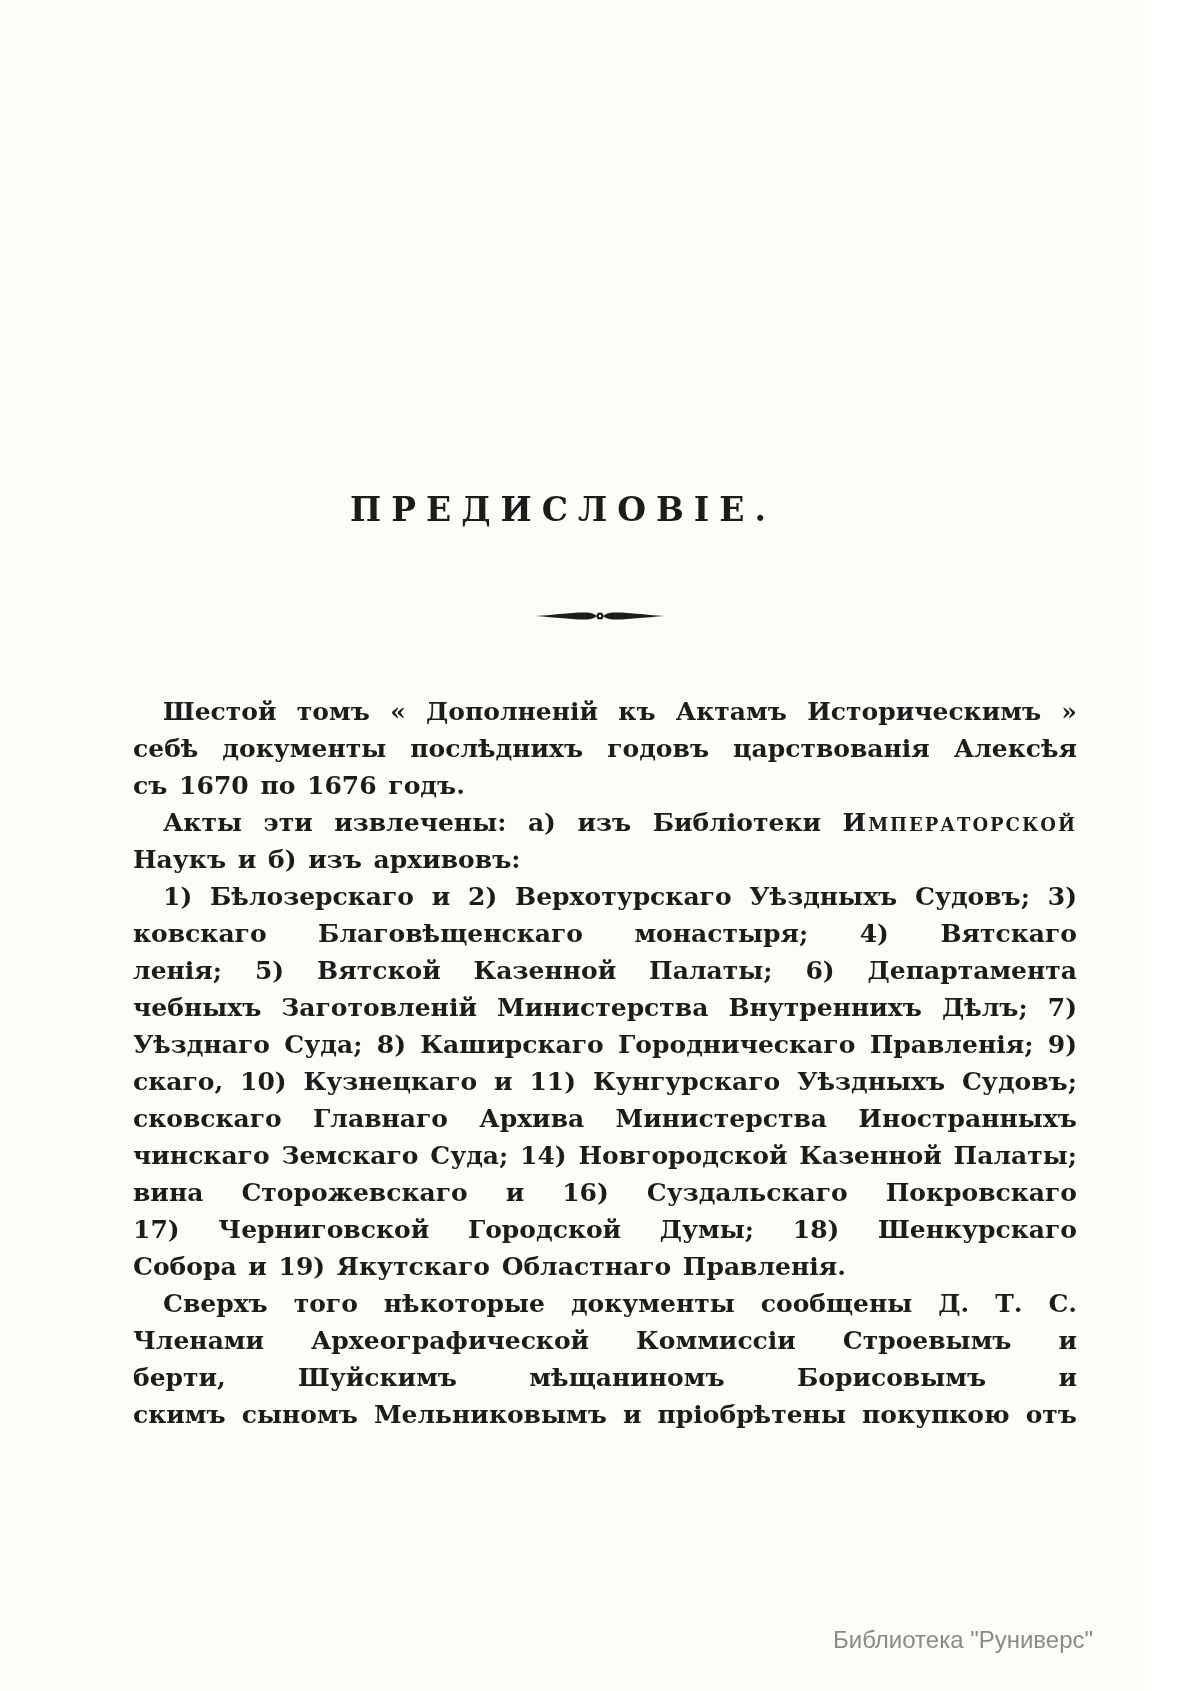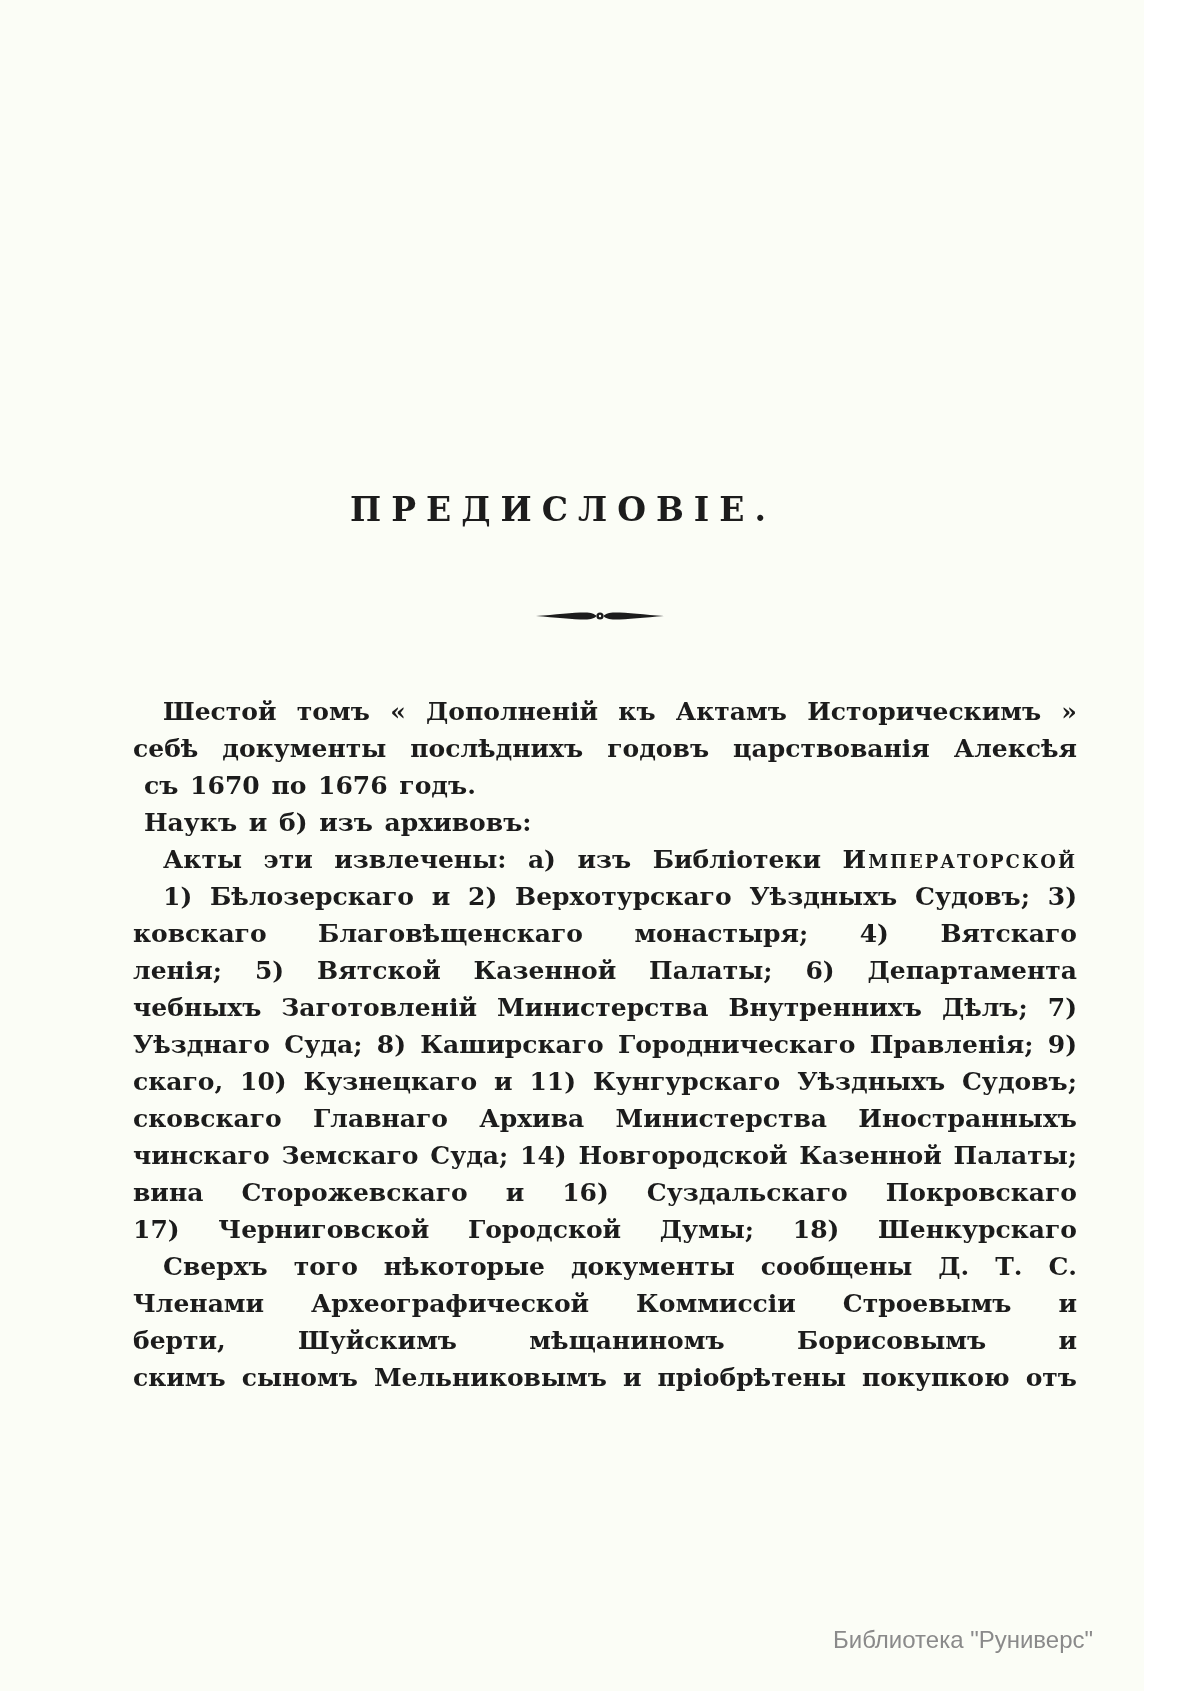--- a/index.html
+++ b/index.html
@@ -52,21 +52,20 @@
     text-align-last: justify;
     white-space: normal;
     overflow: hidden;
     height: 37px;
   }
   .line.indent {
     text-indent: 30px;
   }
   .line.para-end {
     text-align-last: left;
-    margin-left: 11px;
   }
   .smallcaps {
     font-variant: small-caps;
     letter-spacing: 2px;
   }
   .watermark {
     position: absolute;
     left: 833px;
     top: 1626px;
     font-family: "Liberation Sans", sans-serif;
@@ -87,32 +86,33 @@
     <path d="M1,7 C20,5.6 38,3.4 50,3.4 C56,3.4 60,5 61.5,7 C60,9 56,10.6 50,10.6 C38,10.6 20,8.4 1,7 Z" fill="#1c1c1c"></path>
     <path d="M129,7 C110,5.6 92,3.4 80,3.4 C74,3.4 70,5 68.5,7 C70,9 74,10.6 80,10.6 C92,10.6 110,8.4 129,7 Z" fill="#1c1c1c"></path>
     <circle cx="65" cy="7" r="3.6" fill="#1c1c1c"></circle>
     <circle cx="65" cy="7" r="1.2" fill="#fbfdf6"></circle>
   </svg>
 
   <div class="body-text">
     <div class="line indent">Шестой томъ « Дополненій къ Актамъ Историческимъ » содержитъ въ</div>
     <div class="line">себѣ документы послѣднихъ годовъ царствованія Алексѣя Михаиловича,</div>
     <div class="line para-end">съ 1670 по 1676 годъ.</div>
+    <div class="line indent"><span>Акты эти извлечены: а) изъ Библіотеки</span> <span class="smallcaps">Императорской</span> </div>
     <div class="line para-end">Наукъ и б) изъ архивовъ:</div>
-    <div class="line indent"><span>Акты эти извлечены: а) изъ Библіотеки</span> <span class="smallcaps">Императорской</span> </div>
     <div class="line indent">1) Бѣлозерскаго и 2) Верхотурскаго Уѣздныхъ Судовъ; 3) Вязни-</div>
     <div class="line">ковскаго Благовѣщенскаго монастыря; 4) Вятскаго Губернскаго Прав-</div>
     <div class="line">ленія; 5) Вятской Казенной Палаты; 6) Департамента Казенныхъ Вра-</div>
     <div class="line">чебныхъ Заготовленій Министерства Внутреннихъ Дѣлъ; 7) Инсарскаго</div>
     <div class="line">Уѣзднаго Суда; 8) Каширскаго Городническаго Правленія; 9) Кашир-</div>
     <div class="line">скаго, 10) Кузнецкаго и 11) Кунгурскаго Уѣздныхъ Судовъ; 12) Мо-</div>
     <div class="line">сковскаго Главнаго Архива Министерства Иностранныхъ Дѣлъ; 13) Нер-</div>
     <div class="line">чинскаго Земскаго Суда; 14) Новгородской Казенной Палаты; 15) Сав-</div>
     <div class="line">вина Сторожевскаго и 16) Суздальскаго Покровскаго монастырей;</div>
     <div class="line">17) Черниговской Городской Думы; 18) Шенкурскаго Каѳедральнаго</div>
+    <div class="line para-end">Собора и 19) Якутскаго Областнаго Правленія.</div>
     <div class="line indent">Сверхъ того нѣкоторые документы сообщены Д. Т. С. Бутковымъ,</div>
     <div class="line">Членами Археографической Коммиссіи Строевымъ и Бычковымъ, г. Гу-</div>
     <div class="line">берти, Шуйскимъ мѣщаниномъ Борисовымъ и Чистопольскимъ купече-</div>
     <div class="line">скимъ сыномъ Мельниковымъ и пріобрѣтены покупкою отъ профессора</div>
   </div>
 
   <div class="watermark">Библиотека "Руниверс"</div>
 
 </div>
 

